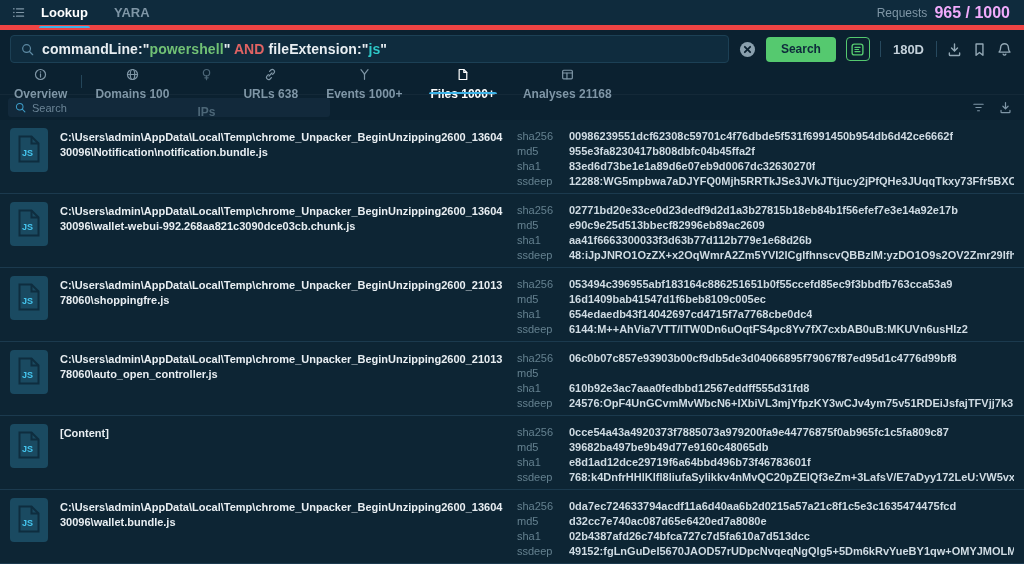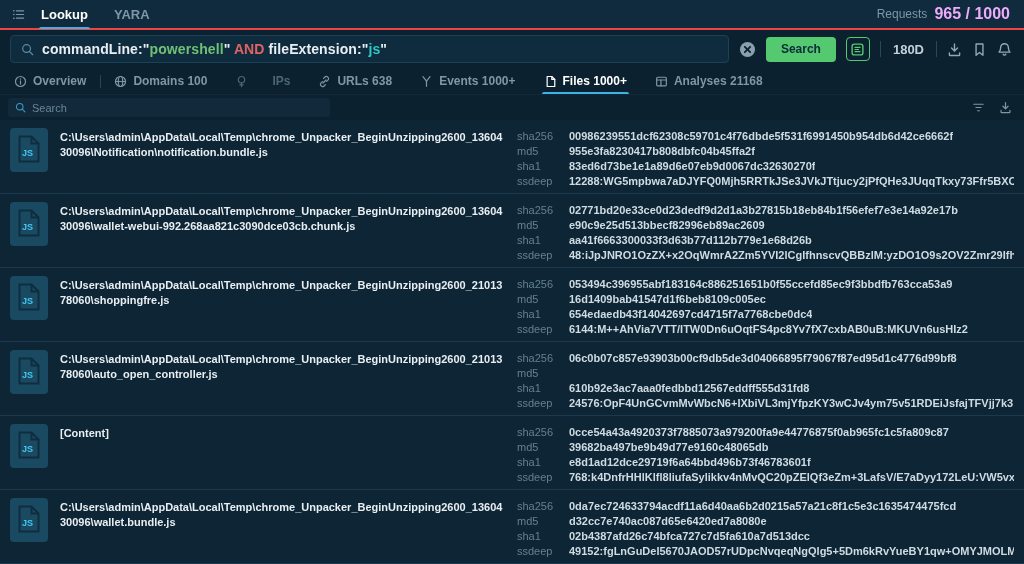--- a/index.html
+++ b/index.html
@@ -11,21 +11,21 @@
     font-size:12px;
   }
   svg { display:block; }
   .ic { width:13px; height:13px; flex:none; }
   .ic * { stroke:currentColor; stroke-width:1.3; fill:none; stroke-linecap:round; stroke-linejoin:round; }
   .ic .fill { fill:currentColor; stroke:none; }
 
   
   .topbar {
     height:30px; background:#0f2b3d; display:flex; align-items:center;
-    padding:0 14px 0 12px; border-bottom:2px solid #ef4444;
+    padding:0 14px 0 12px; border-bottom:5px solid #ef4444;
   }
   .menu-btn { color:#7f96a6; margin-right:14px; cursor:pointer; }
   .top-tab { position:relative; height:30px; display:flex; align-items:center; padding:0 2px; margin-right:22px; font-weight:bold; font-size:13px; color:#7f96a6; cursor:pointer; }
   .top-tab.active { color:#ffffff; }
   .top-tab.active::after { content:""; position:absolute; left:0; right:0; bottom:0; height:2px; border-radius:2px 2px 0 0; background:#3db3e8; }
   .topbar-right { margin-left:auto; display:flex; align-items:center; gap:7px; }
   .req-label { color:#7f96a6; font-size:12px; }
   .req-value { color:#f0abfc; font-weight:bold; font-size:16px; }
 
   
@@ -47,21 +47,21 @@
     width:24px; height:24px; border-radius:4px; background:transparent;
     display:flex; align-items:center; justify-content:center; cursor:pointer;
   }
   .vdiv { width:1px; height:16px; background:#27495e; }
   .period { color:#c3d0d9; font-weight:bold; font-size:13px; padding:0 2px; cursor:pointer; }
   .bar-icon { color:#93a8b5; cursor:pointer; }
   .bar-icon .ic { width:15px; height:15px; }
 
   
   .tabs-row { height:27px; display:flex; align-items:stretch; padding:0 12px; gap:0; border-bottom:1px solid rgba(255,255,255,.04); background:#0b2130; }
-  .rtab { position:relative; display:flex; align-items:center; gap:6px; padding:0 2px; margin-right:24px; color:#7f96a6; font-weight:bold; font-size:12px; cursor:pointer; white-space:nowrap; }
+  .rtab { position:relative; display:flex; align-items:center; gap:6px; padding:0 2px; margin-right:24px; color:#7f96a6; font-weight:bold; font-size:12px; cursor:pointer; white-space:nowrap;flex-direction:column; }
   .rtab.active { color:#ffffff; }
   .rtab.active::after { content:""; position:absolute; left:0; right:0; bottom:0; height:2px; border-radius:2px 2px 0 0; background:#3db3e8; }
   .rtab.disabled { color:#4c6677; cursor:default;gap:24px; }
   .rtab .sep { position:absolute; right:-13px; top:7px; width:1px; height:13px; background:#24465a; }
 
   
   .filter-row { height:25px; display:flex; align-items:center; padding:0 12px 0 8px; background:#0b2130; }
   .filter-input {
     width:322px; height:19px; background:#12293b; border:none; border-radius:3px;
     display:flex; align-items:center; padding:0 7px; gap:6px;

